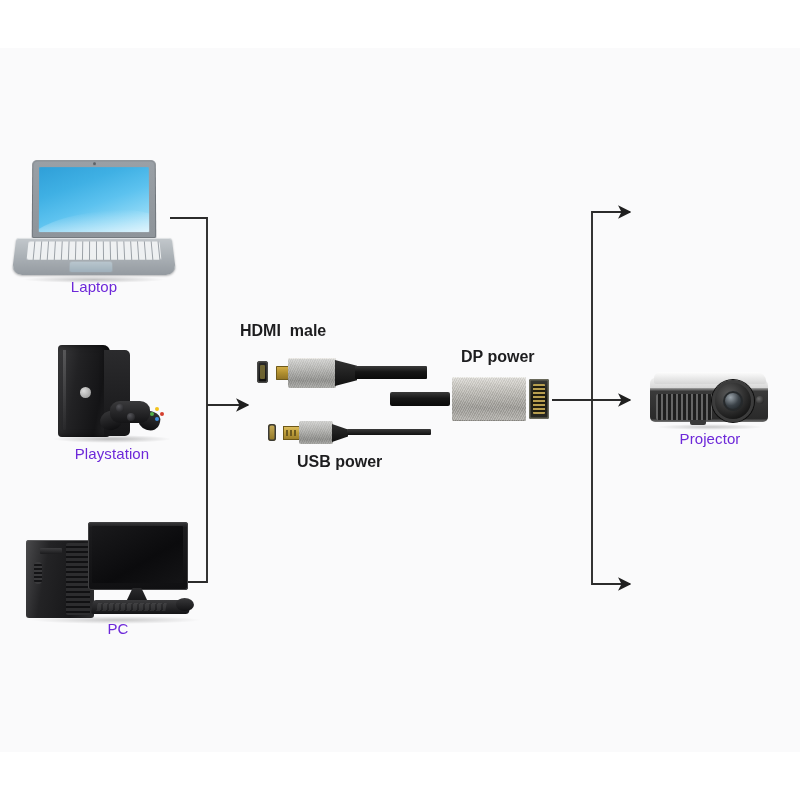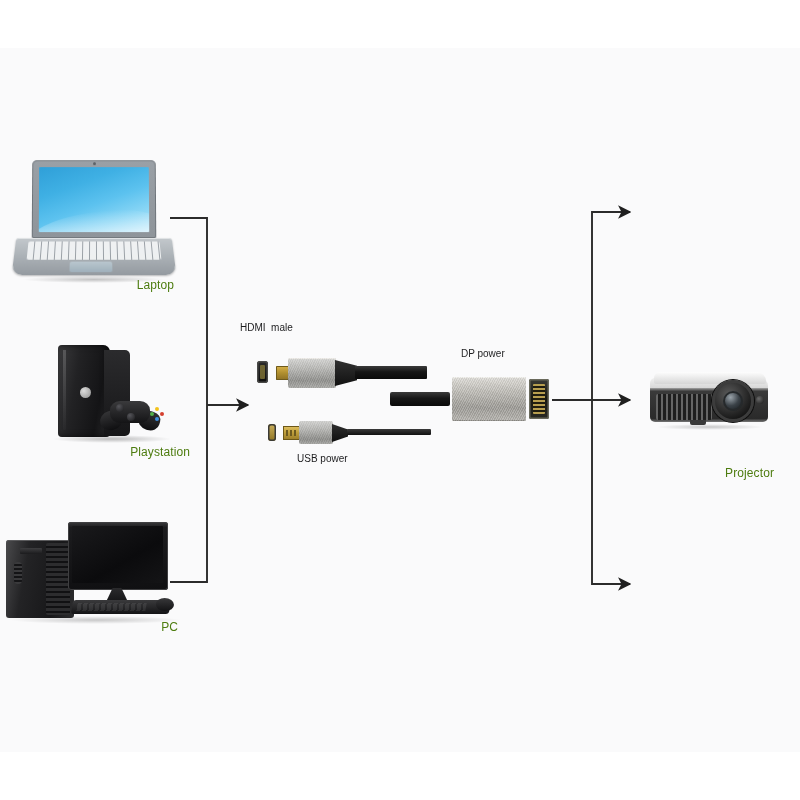--- a/index.html
+++ b/index.html
@@ -22,31 +22,32 @@
     width: 800px;
     height: 704px;
     background: #fafafb;
   }
   .node {
     position: absolute;
   }
   .node-label {
     position: absolute;
     width: 100%;
-    text-align: right;
-    font-size: 12px;
-    color: #4d7c0f;
+    text-align: center;
+    font-size: 15px;
+    color: #6d28d9;
     letter-spacing: .1px;
     white-space: pre;
   }
   .part-label {
     position: absolute;
-    font-size: 10px;
+    font-size: 16px;
     color: #1d1d1f;
     white-space: pre;
+    font-weight: bold;
   }
   svg.wires {
     position: absolute;
     left: 0;
     top: 0;
     width: 800px;
     height: 800px;
     overflow: visible;
   }
 
@@ -143,21 +144,21 @@
   .cs-btns i:nth-child(3){ left:5px; top:10px;background:#3d8ee0; }
   .cs-btns i:nth-child(4){ left:0;   top:5px; background:#54b04a; }
   .cs-stick { position:absolute; width:8px; height:8px; border-radius:50%;
     background: radial-gradient(circle at 35% 30%, #55555a, #18181a); }
   .cs-shadow {
     position: absolute; left: 10px; top: 90px; width: 120px; height: 8px;
     background: radial-gradient(ellipse at center, rgba(0,0,0,.25), rgba(0,0,0,0) 70%);
   }
 
   
-  .pc-wrap { left: 6px; top: 522px; width: 180px; height: 110px; }
+  .pc-wrap { left: 26px; top: 522px; width: 180px; height: 110px; }
   .pc-tower {
     position: absolute; left: 0px; top: 18px; width: 68px; height: 78px;
     background: linear-gradient(100deg,#4a4a4c 0%, #232325 30%, #18181a 70%, #2d2d2f 100%);
     border-radius: 3px;
     box-shadow: inset 0 1px 0 #5a5a5c;
   }
   .pc-face {
     position: absolute; left: 40px; top: 3px; width: 24px; height: 72px;
     background: repeating-linear-gradient(180deg,#2d2d2f 0 3px, #111113 3px 5px);
     border-radius: 2px;
@@ -534,17 +535,17 @@
     <div class="pj-body">
       <div class="pj-grill"></div>
       <div class="pj-knob"></div>
     </div>
     <div class="pj-top"></div>
     <div class="pj-lens-ring">
       <div class="pj-lens"></div>
     </div>
     <div class="pj-foot"></div>
     <div class="pj-shadow"></div>
-    <div class="node-label" style="top:58px; left:-4px; width:128px;margin-top:36px;">Projector</div>
+    <div class="node-label" style="top:58px; left:-4px; width:128px;">Projector</div>
   </div>
 
 
 </div>
 
 </body></html>

